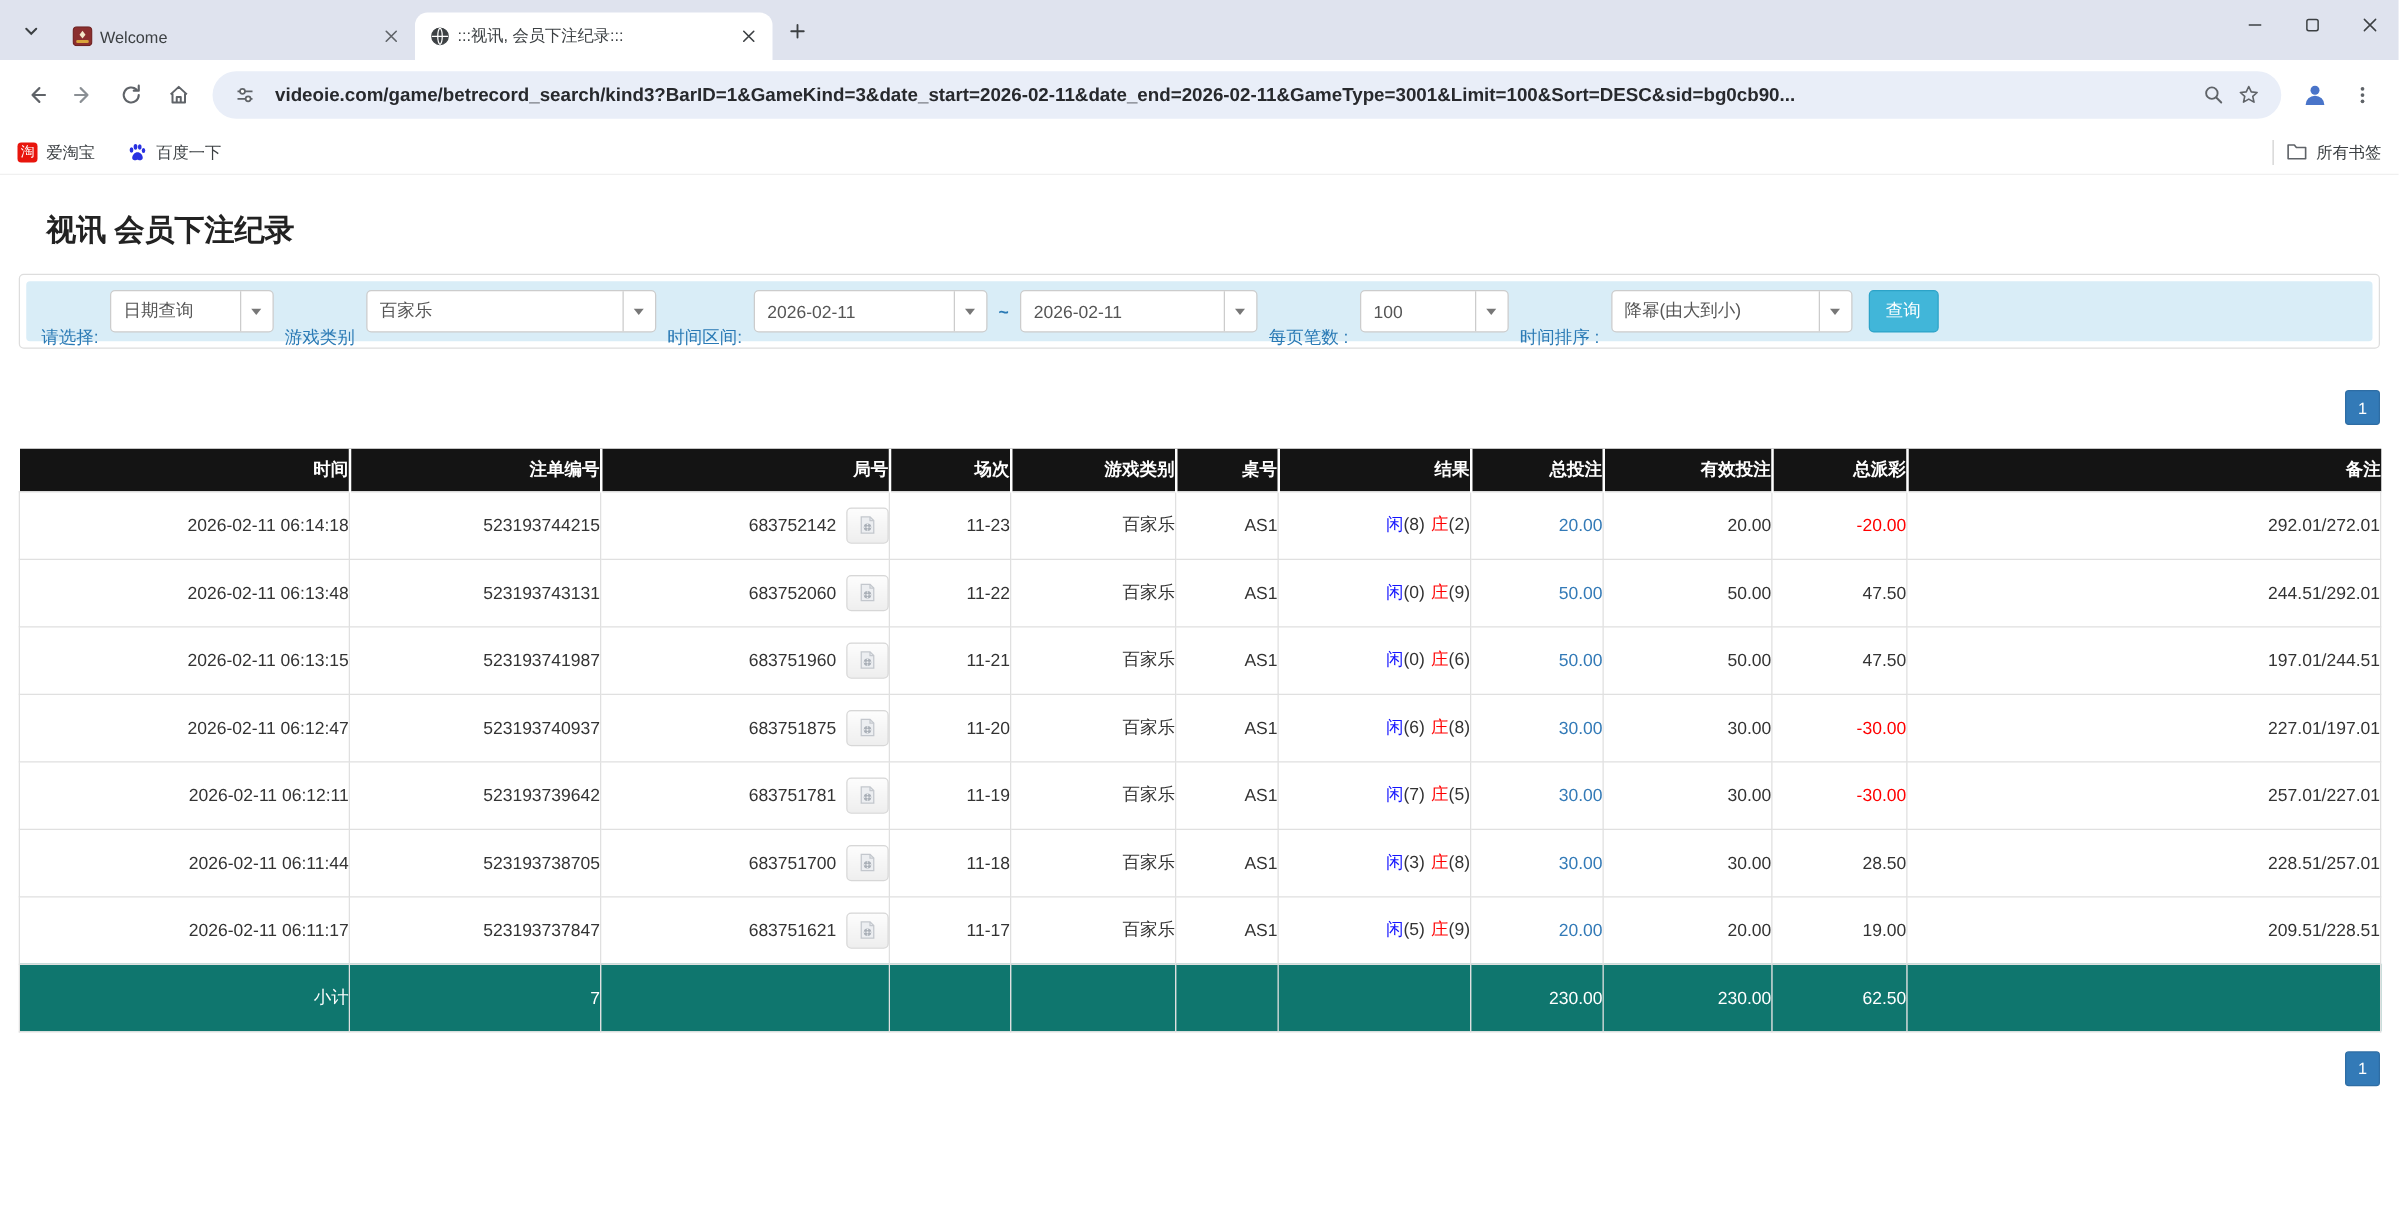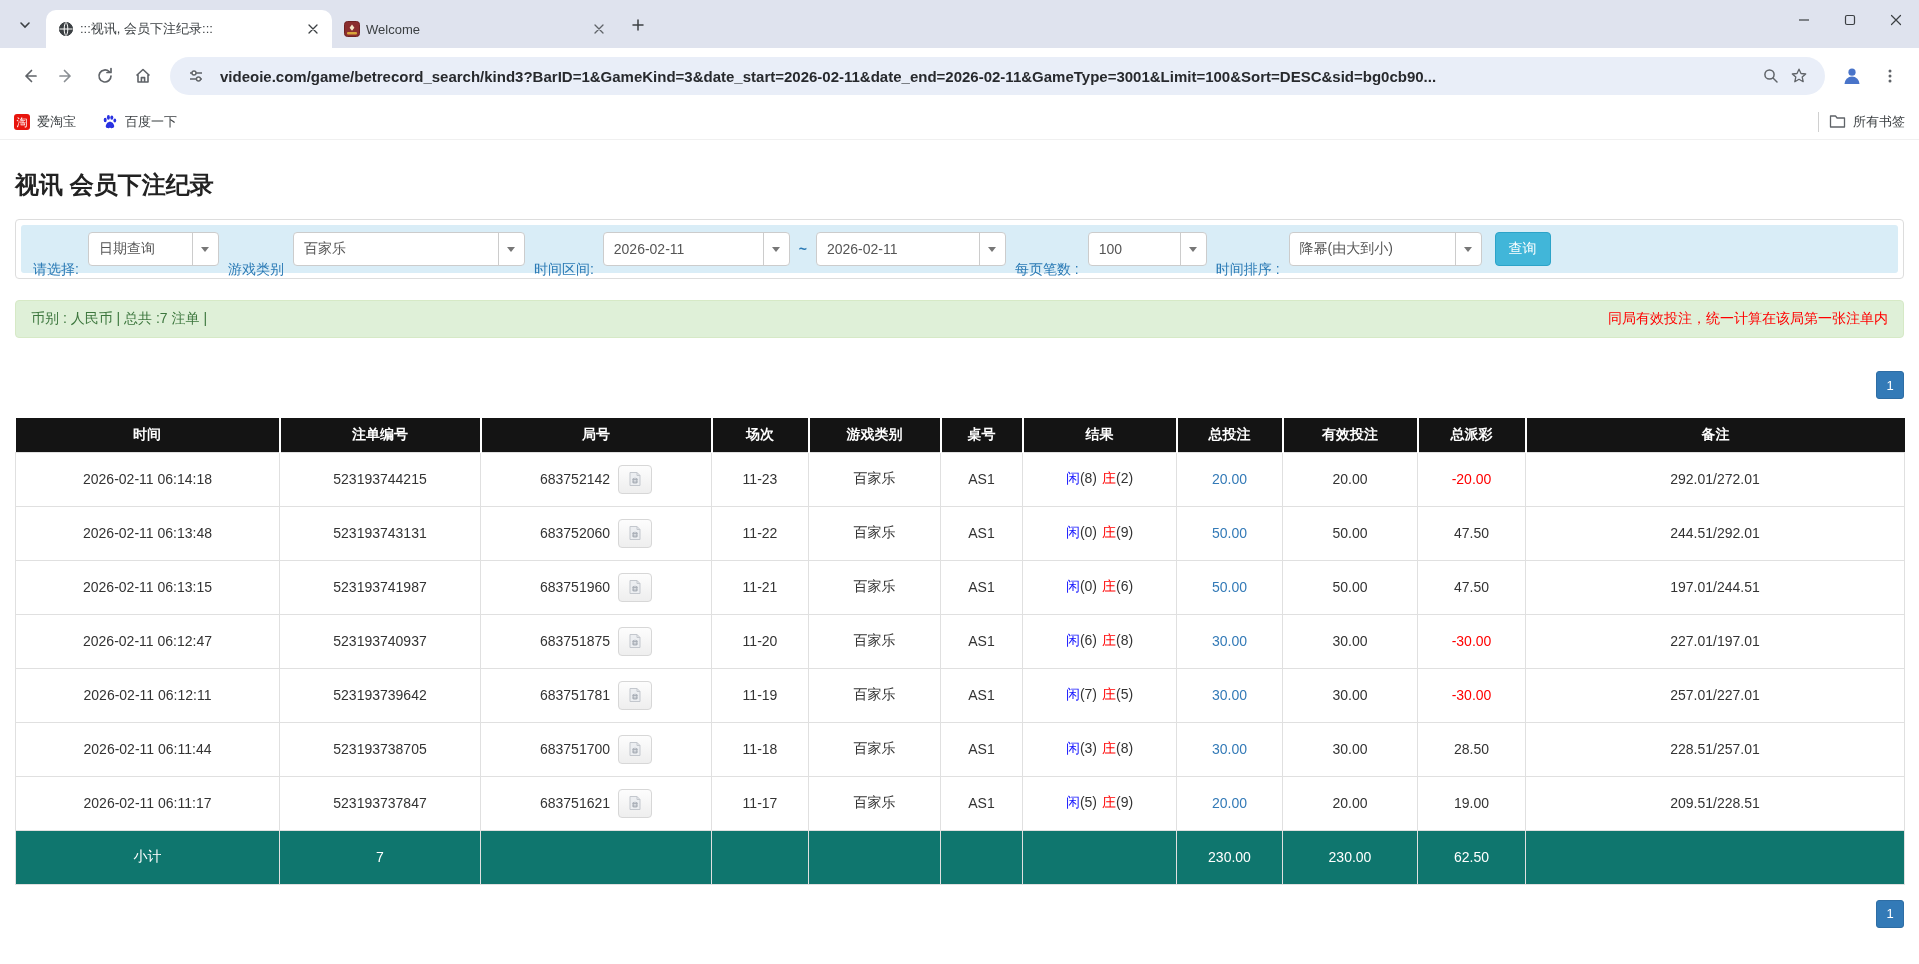--- a/index.html
+++ b/index.html
@@ -25,40 +25,40 @@
 
   .bookmarks-bar { height:36px; background:#fff; display:flex; align-items:center; padding:0 14px; font-size:13px; color:#3c4043; border-bottom:1px solid #f0f0f0; }
   .bm-item { display:flex; align-items:center; gap:7px; margin-right:26px; border:none; background:transparent; font-size:13px; color:#3c4043; cursor:pointer; }
   .bm-right { margin-left:auto; display:flex; align-items:center; gap:10px; }
   .bm-divider { width:1px; height:20px; background:#d0d0d0; }
   .bm-fav { width:16px; height:16px; border-radius:3px; display:flex; align-items:center; justify-content:center; }
   .tao { background:#e8150d; color:#fff; font-size:11px; line-height:16px; }
 
   
   .content { padding:0 15px; }
-  .page-title { margin-top:30px; font-size:24px; font-weight:600; color:#222; height:30px; line-height:30px; }
+  .page-title { margin-top:30px; font-size:24px; font-weight:600; color:#222; height:30px; line-height:30px;margin-left:22px; }
 
   .filter-panel { margin-top:19px; border:1px solid #ddd; border-radius:4px; padding:5px; background:#fff; }
   .filter-bar { background:#d9edf7; border-radius:3px; height:48px; display:flex; align-items:center; padding:0 12px; gap:9px; font-size:14px; }
   .flabel { color:#2a7ab5; font-weight:normal; white-space:nowrap;margin-top:42px; }
   .fselect { background:#fff; border:1px solid #ccc; border-radius:4px; height:34px; display:flex; align-items:center; color:#555; cursor:pointer; }
   .fselect .val { flex:1; padding:0 10px; white-space:nowrap; overflow:hidden; text-align:left; }
   .fselect .caret { width:26px; align-self:stretch; border-left:1px solid #ccc; display:flex; align-items:center; justify-content:center; }
   .caret i { width:0; height:0; border-left:4px solid transparent; border-right:4px solid transparent; border-top:5px solid #777; }
   .tilde { color:#2a7ab5; font-weight:bold; }
   .query-btn { height:34px; padding:0 13px; background:#41b6d9; border:1px solid #2ca3c8; border-radius:4px; color:#fff; font-size:14px; cursor:pointer; margin-left:4px; }
 
   .summary { margin-top:21px; background:#dff0d8; border:1px solid #d6e9c6; border-radius:4px; height:38px; display:flex; align-items:center; padding:0 15px; font-size:14px; color:#3c763d; }
   .summary .notice { margin-left:auto; color:#f00; }
 
   .pager-row { display:flex; justify-content:flex-end; margin-top:33px; }
   .pager-row.bottom { margin-top:15px; }
   .page-btn { min-width:28px; height:28px; background:#337ab7; border:1px solid #2e6da4; border-radius:3px; color:#fff; font-size:13px; display:flex; align-items:center; justify-content:center; cursor:pointer; }
 
-  table.bets { width:100%; margin-top:19px; border-collapse:collapse; table-layout:fixed; text-align:center; font-size:14px; color:#333; }
+  table.bets { width:100%; margin-top:19px; border-collapse:collapse; table-layout:fixed; text-align:right; font-size:14px; color:#333; }
   table.bets thead th { background:#141414; color:#fff; height:34px; font-weight:bold; border-right:2px solid #fff; }
   table.bets thead th:last-child { border-right:none; }
   table.bets tbody td { height:54px; border:1px solid #e0e0e0; }
   .round-wrap { display:inline-flex; align-items:center; gap:8px; }
   .film-btn { width:34px; height:29px; border:1px solid #d7d7d7; border-radius:4px; background:linear-gradient(#fdfdfd,#eeeeee); display:inline-flex; align-items:center; justify-content:center; cursor:pointer; }
   .link { color:#337ab7; cursor:pointer; }
   .neg { color:#f00; }
   .res-p { color:#1414ff; }
   .res-b { color:#f00; margin-left:5px; }
   .res-n { color:#333; }
@@ -69,44 +69,44 @@
 </head>
 <body>
 
 <div class="tabstrip">
   <button class="tab-search">
     <svg width="14" height="14" viewBox="0 0 14 14">
         <path d="M3 5l4 4 4-4" fill="none" stroke="#3c4043" stroke-width="1.6" stroke-linecap="round"></path>
       </svg>
   </button>
 
+  <div class="tab">
+    <svg class="favicon" width="16" height="16" viewBox="0 0 16 16">
+        <rect x="0.5" y="0.5" width="15" height="15" rx="3" fill="#8b2e2e" stroke="#6f2222"></rect>
+        <path d="M8 3.5l2.4 3.2L8 9.8 5.6 6.7z" fill="#f3e6c8"></path>
+        <rect x="3" y="11" width="10" height="2.4" rx="1" fill="#d9a43a"></rect>
+      </svg>
+    <span class="title">Welcome</span>
+    <button class="tab-close">
+      <svg width="10" height="10" viewBox="0 0 10 10">
+          <path d="M1 1l8 8M9 1l-8 8" stroke="#5f6368" stroke-width="1.3" stroke-linecap="round"></path>
+        </svg>
+    </button>
+  </div>
+
   <div class="tab active">
     <svg class="favicon" width="16" height="16" viewBox="0 0 16 16">
         <circle cx="8" cy="8" r="6.6" fill="#3c4043"></circle>
         <circle cx="8" cy="8" r="6.6" fill="none" stroke="#3c4043"></circle>
         <path d="M1.4 8h13.2M8 1.4c2.4 1.8 2.4 11.4 0 13.2M8 1.4c-2.4 1.8-2.4 11.4 0 13.2" fill="none" stroke="#fff" stroke-width="1"></path>
       </svg>
     <span class="title">:::视讯, 会员下注纪录:::</span>
     <button class="tab-close">
       <svg width="10" height="10" viewBox="0 0 10 10">
           <path d="M1 1l8 8M9 1l-8 8" stroke="#3c4043" stroke-width="1.3" stroke-linecap="round"></path>
-        </svg>
-    </button>
-  </div>
-
-  <div class="tab">
-    <svg class="favicon" width="16" height="16" viewBox="0 0 16 16">
-        <rect x="0.5" y="0.5" width="15" height="15" rx="3" fill="#8b2e2e" stroke="#6f2222"></rect>
-        <path d="M8 3.5l2.4 3.2L8 9.8 5.6 6.7z" fill="#f3e6c8"></path>
-        <rect x="3" y="11" width="10" height="2.4" rx="1" fill="#d9a43a"></rect>
-      </svg>
-    <span class="title">Welcome</span>
-    <button class="tab-close">
-      <svg width="10" height="10" viewBox="0 0 10 10">
-          <path d="M1 1l8 8M9 1l-8 8" stroke="#5f6368" stroke-width="1.3" stroke-linecap="round"></path>
         </svg>
     </button>
   </div>
 
   <button class="newtab-btn">
     <svg width="14" height="14" viewBox="0 0 14 14">
         <path d="M7 2v10M2 7h10" stroke="#3c4043" stroke-width="1.5" stroke-linecap="round"></path>
       </svg>
   </button>
 
@@ -265,24 +265,20 @@
         <span class="val">降幂(由大到小)</span>
         <span class="caret">
             <i></i>
           </span>
       </div>
 
       <button class="query-btn">查询</button>
     </div>
   </div>
 
-  <div class="summary">
-    <span>币别 : 人民币 | 总共 :7 注单 |</span>
-    <span class="notice">同局有效投注，统一计算在该局第一张注单内</span>
-  </div>
 
   <div class="pager-row">
     <button class="page-btn">1</button>
   </div>
 
   <table class="bets">
     <colgroup>
       <col style="width:264px">
         <col style="width:201px">
         <col style="width:231px">

